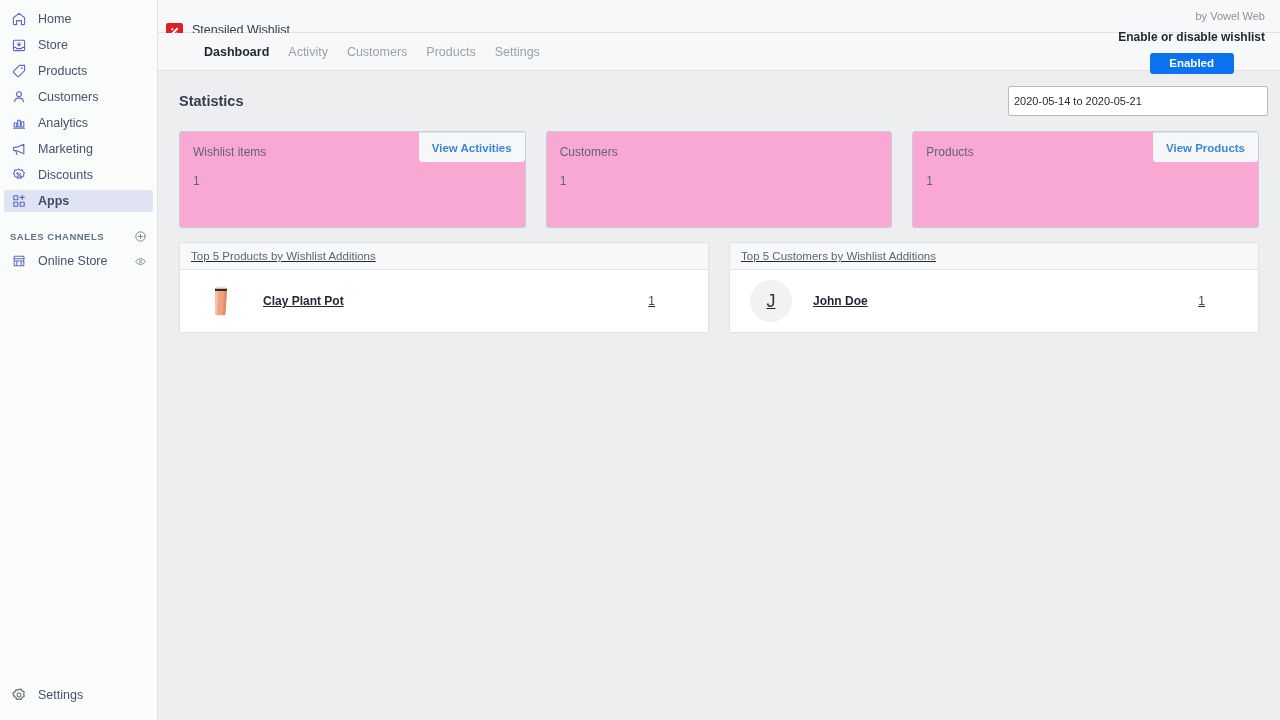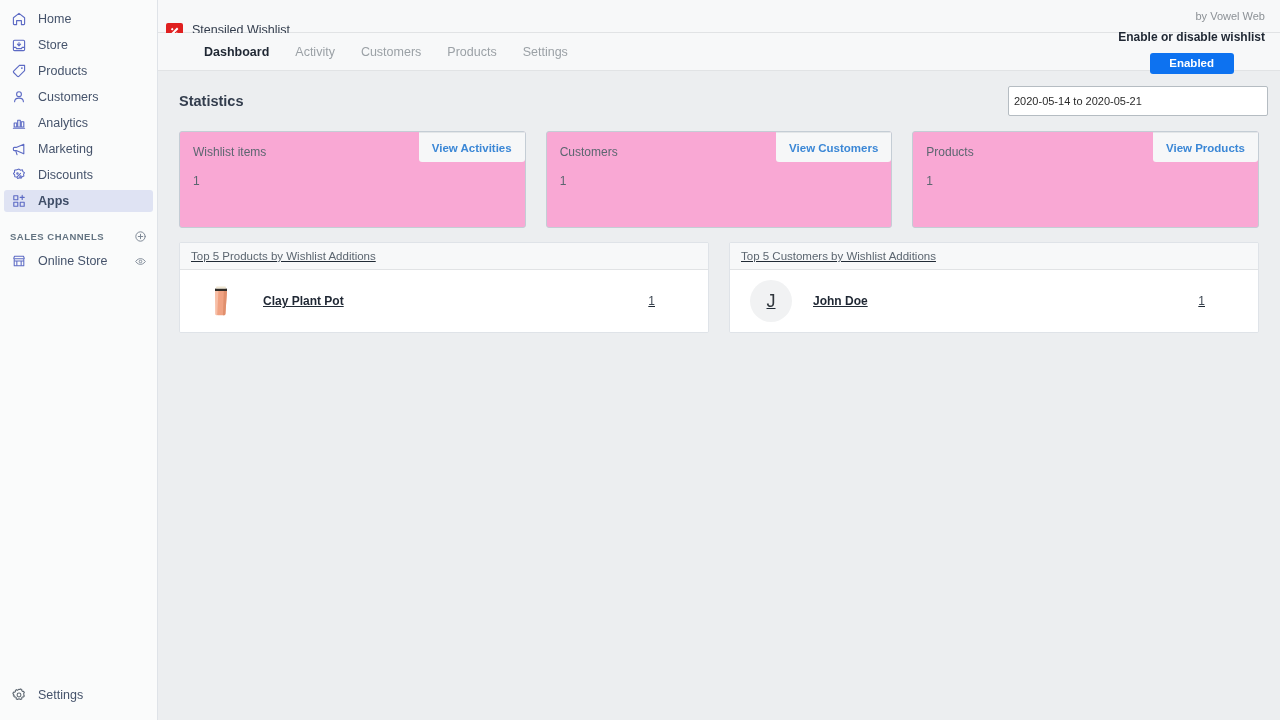--- a/index.html
+++ b/index.html
@@ -127,21 +127,21 @@
   .app-author { font-size: 11px; color: #8c9196; }
 
   .app-tabbar {
     height: 38px;
     background: #f7f8f9;
     border-bottom: 1px solid #e1e3e5;
     display: flex;
     align-items: center;
     padding: 0 15px 0 22px;
   }
-  .tabs { display: flex; align-items: flex-end; flex: 1; gap: 26px; padding-left: 24px; }
+  .tabs { display: flex; align-items: flex-end; flex: 1; gap: 19px; padding-left: 24px; }
   .tab {
     font-size: 12.5px;
     color: #9ba1a6;
     cursor: pointer;
     padding-top: 1px;
   }
   .tab.active { color: #1f2733; font-weight: 600; }
 
   .toggle-area { display: flex; align-items: center; gap: 9px; flex-direction: column; }
   .toggle-label { font-size: 12px; font-weight: 700; color: #1f2733; }
@@ -460,23 +460,20 @@
           <a class="stat-link">View Activities</a>
         </div>
       </div>
 
 
       <div class="stat-card">
         <div class="stat-body">
           <div class="stat-label">Customers</div>
           <div class="stat-value">1</div>
         </div>
-        <div class="stat-footer">
-          <a class="stat-link">View Customers</a>
-        </div>
       </div>
 
       <div class="stat-card">
         <div class="stat-body">
           <div class="stat-label">Products</div>
           <div class="stat-value">1</div>
         </div>
         <div class="stat-footer">
           <a class="stat-link">View Products</a>
         </div>

